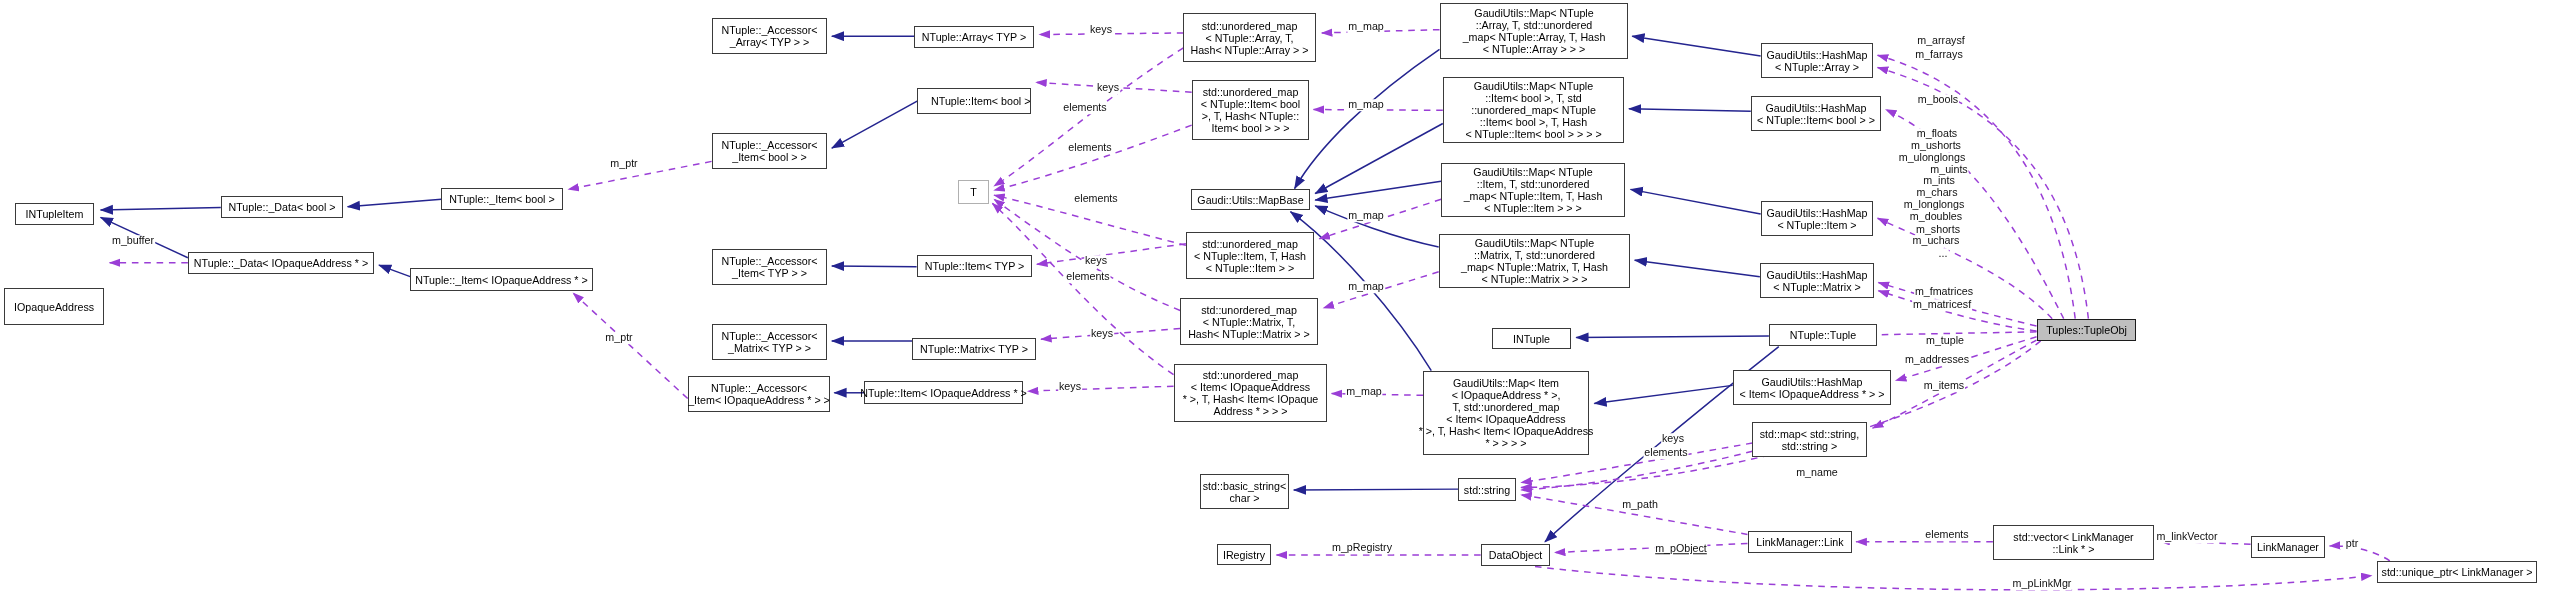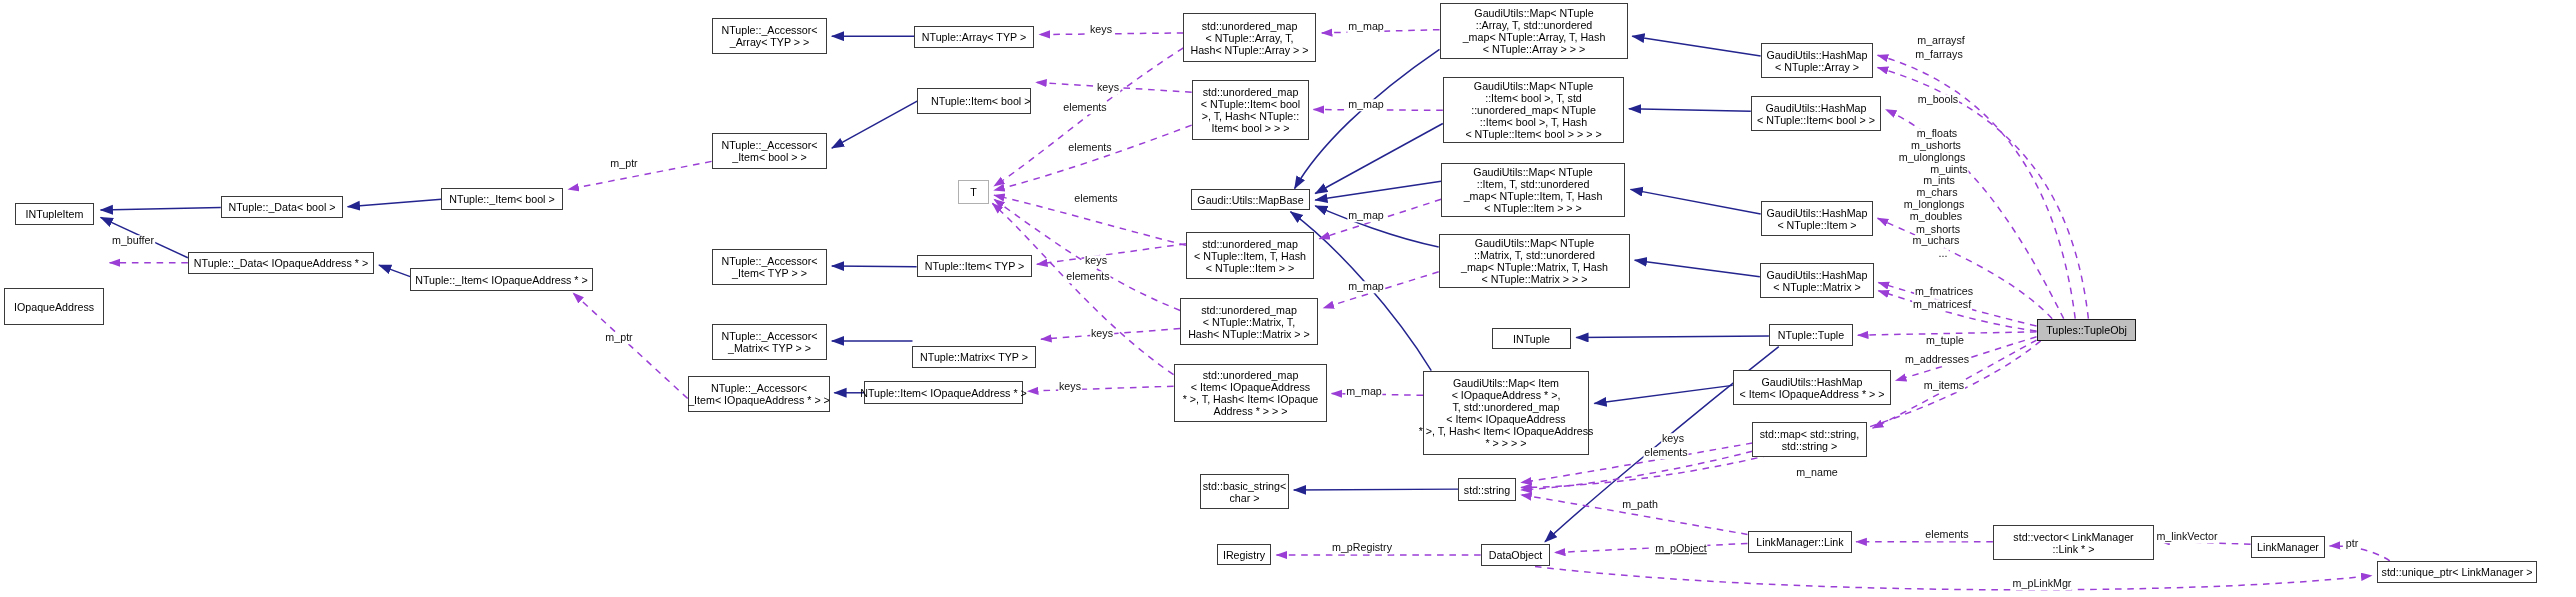--- a/index.html
+++ b/index.html
@@ -132,21 +132,21 @@
     </div>
     <div class="node" style="left: 914px; top: 25.5px; width: 120px; height: 22px;">
       <div>NTuple::Array&lt; TYP &gt;</div>
     </div>
     <div class="node" style="left: 917px; top: 88px; width: 114px; height: 26px; padding-left: 16px;">
       <div>NTuple::Item&lt; bool &gt;</div>
     </div>
     <div class="node" style="left: 917px; top: 255px; width: 115px; height: 22px;">
       <div>NTuple::Item&lt; TYP &gt;</div>
     </div>
-    <div class="node" style="left: 912px; top: 346px; width: 124px; height: 22px;">
+    <div class="node" style="left: 912px; top: 338px; width: 124px; height: 22px;">
       <div>NTuple::Matrix&lt; TYP &gt;</div>
     </div>
     <div class="node" style="left: 864px; top: 381px; width: 159px; height: 23px;">
       <div>NTuple::Item&lt; IOpaqueAddress * &gt;</div>
     </div>
     <div class="node plain" style="left: 958px; top: 180px; width: 31px; height: 24px;">
       <div>T</div>
     </div>
     <div class="node" style="left: 1183px; top: 13px; width: 133px; height: 49px;">
       <div>std::unordered_map</div>
@@ -207,21 +207,21 @@
       <div>GaudiUtils::Map&lt; Item</div>
       <div>&lt; IOpaqueAddress * &gt;,</div>
       <div>T, std::unordered_map</div>
       <div>&lt; Item&lt; IOpaqueAddress</div>
       <div>* &gt;, T, Hash&lt; Item&lt; IOpaqueAddress</div>
       <div>* &gt; &gt; &gt; &gt;</div>
     </div>
     <div class="node" style="left: 1492px; top: 328px; width: 79px; height: 21.4px;">
       <div>INTuple</div>
     </div>
-    <div class="node" style="left: 1769px; top: 324px; width: 84px; height: 22px;">
+    <div class="node" style="left: 1769px; top: 324px; width: 108px; height: 22px;">
       <div>NTuple::Tuple</div>
     </div>
     <div class="node" style="left: 1761px; top: 43px; width: 112px; height: 35px;">
       <div>GaudiUtils::HashMap</div>
       <div>&lt; NTuple::Array &gt;</div>
     </div>
     <div class="node" style="left: 1751px; top: 96px; width: 130px; height: 35px;">
       <div>GaudiUtils::HashMap</div>
       <div>&lt; NTuple::Item&lt; bool &gt; &gt;</div>
     </div>

